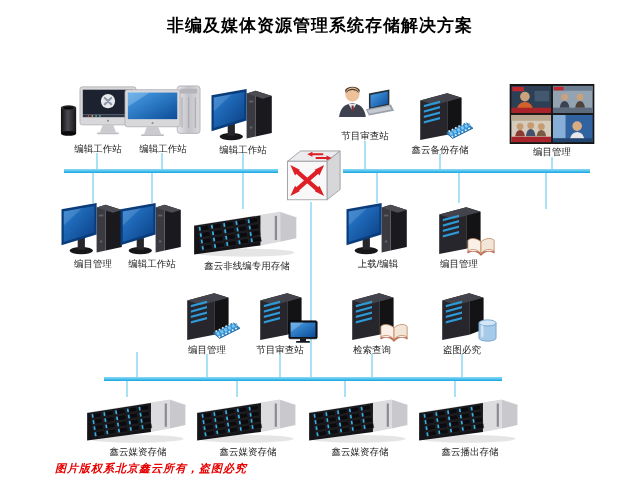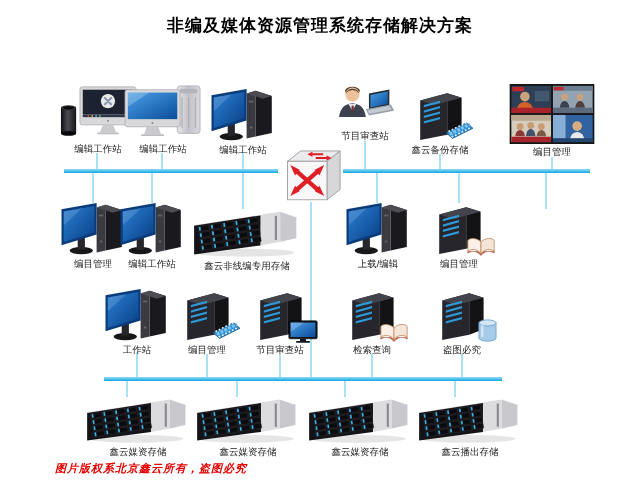--- a/index.html
+++ b/index.html
@@ -359,26 +359,20 @@
   <div class="node" style="left:429px;top:200px;width:60px">
     <svg width="54" height="56" viewBox="0 0 60 62">
         <use href="#icon-srv"></use>
       </svg>
     <svg class="badge" style="right:-7px;bottom:12px" width="30" height="21" viewBox="0 0 32 22">
         <use href="#badge-book"></use>
       </svg>
     <div class="lbl">编目管理</div>
   </div>
 
-  <div class="node" style="left:99px;top:288px;width:76px">
-    <svg width="72" height="54" viewBox="0 0 80 60">
-        <use href="#icon-ws"></use>
-      </svg>
-    <div class="lbl">工作站</div>
-  </div>
   <div class="node" style="left:177px;top:286px;width:60px">
     <svg width="54" height="56" viewBox="0 0 60 62">
         <use href="#icon-srv"></use>
       </svg>
     <svg class="badge" style="right:-6px;bottom:12px" width="32" height="24" viewBox="0 0 34 26">
         <use href="#badge-film"></use>
       </svg>
     <div class="lbl">编目管理</div>
   </div>
   <div class="node" style="left:250px;top:286px;width:60px">

